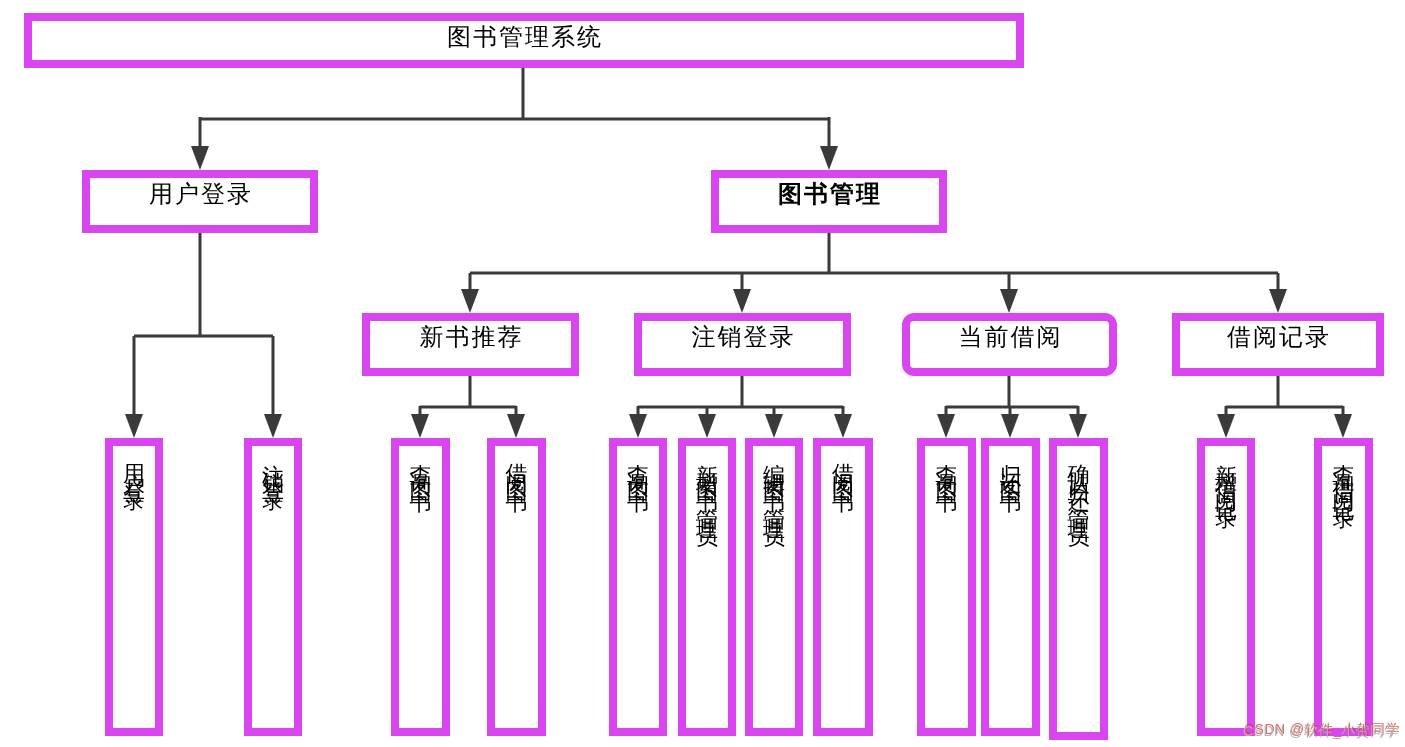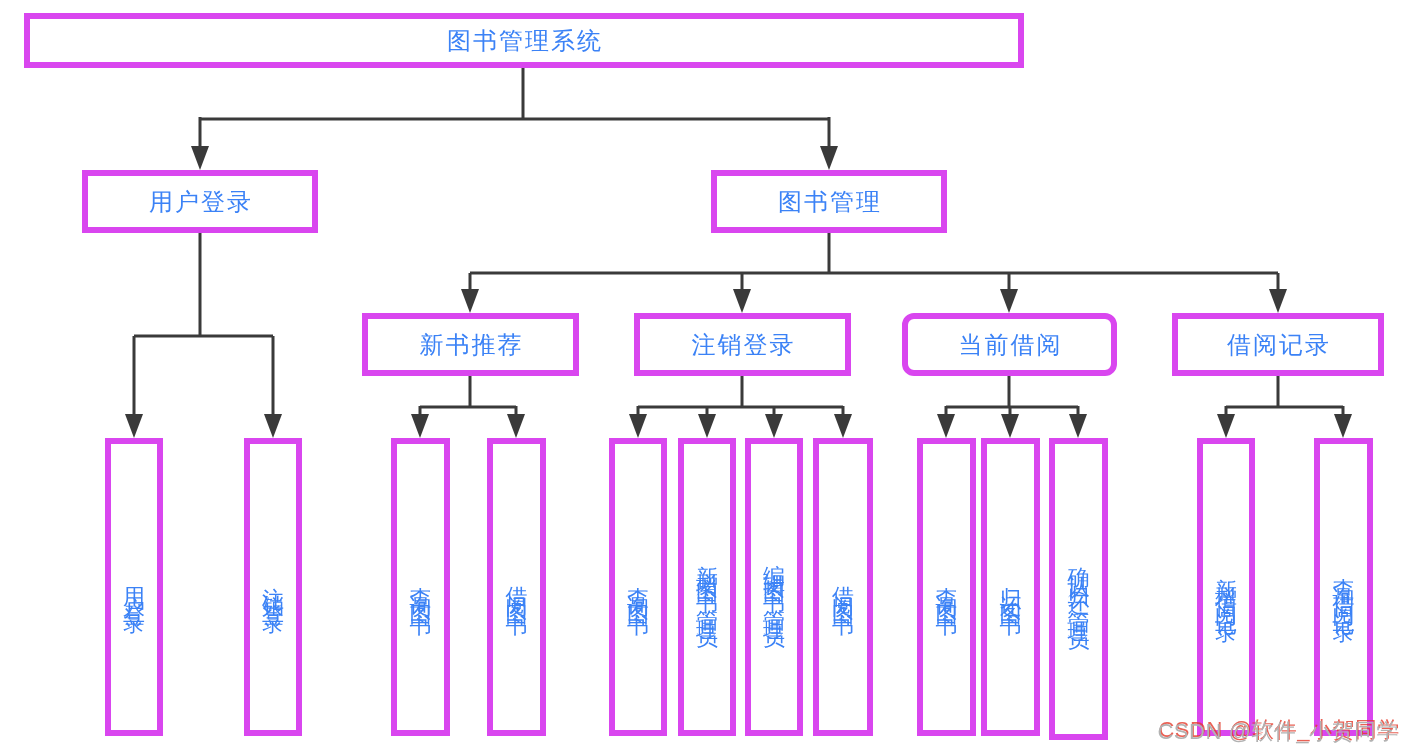--- a/index.html
+++ b/index.html
@@ -28,25 +28,25 @@
     fill: none;
   }
   .arrowhead {
     fill: #3a3a3a;
     stroke: none;
   }
   .node {
     position: absolute;
     box-sizing: border-box;
     background: #ffffff;
-    border: 6px solid #d946ef;
+    border: 8px solid #d946ef;
     display: flex;
-    align-items: center;
+    align-items: flex-start;
     justify-content: center;
-    color: #3b82f6;
+    color: #000000;
     text-align: center;
     white-space: nowrap;
   }
   .node-h {
     font-size: 24px;
     letter-spacing: 2px;
   }
   .node-h .lbl {
     padding-left: 2px; 
   }
@@ -55,22 +55,22 @@
   }
   .node-v .lbl {
     writing-mode: vertical-rl;
     text-orientation: mixed;
     letter-spacing: 9px;
     line-height: 1;
   }
   .watermark {
     position: absolute;
     right: 6px;
-    bottom: 0;
-    font-size: 22px;
+    bottom: 6px;
+    font-size: 14px;
     letter-spacing: 0.5px;
     color: #b2b2b2;
     text-shadow: 1px -2px 0 rgba(228, 57, 43, 0.8);
     z-index: 10;
     white-space: nowrap;
   }
 </style>
 </head>
 <body>
 
@@ -112,21 +112,21 @@
     <polygon class="arrowhead" points="1334,414 1352,414 1343,438"></polygon>
   </svg>
 
   <div class="node node-h" style="left:24px; top:13px; width:1000px; height:55px;">
     <span class="lbl">图书管理系统</span>
   </div>
 
   <div class="node node-h" style="left:82px; top:170px; width:236px; height:63px;">
     <span class="lbl">用户登录</span>
   </div>
-  <div class="node node-h" style="left:711px; top:170px; width:236px; height:63px;">
+  <div class="node node-h" style="left:711px; top:170px; width:236px; height:63px;font-weight:bold;">
     <span class="lbl">图书管理</span>
   </div>
 
   <div class="node node-h" style="left:362px; top:313px; width:217px; height:63px;">
     <span class="lbl">新书推荐</span>
   </div>
   <div class="node node-h" style="left:634px; top:313px; width:217px; height:63px;">
     <span class="lbl">注销登录</span>
   </div>
   <div class="node node-h" style="left:902px; top:313px; width:215px; height:63px;border-radius:12px;">

